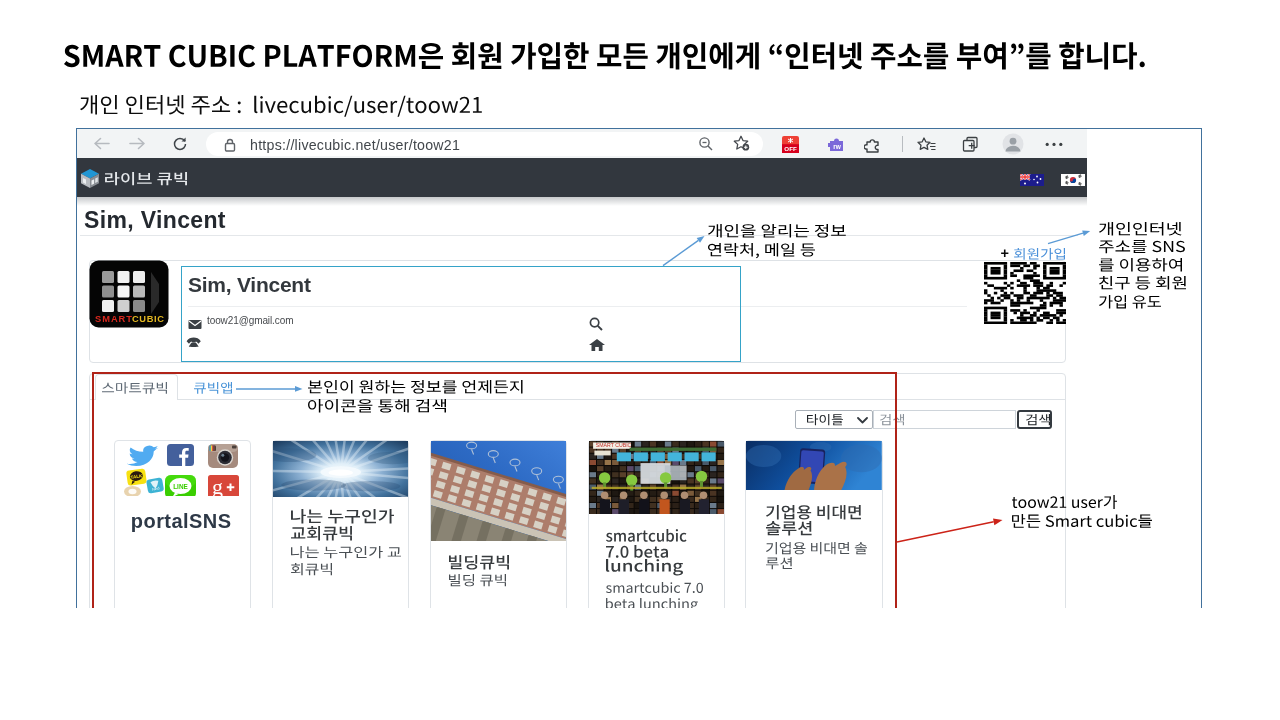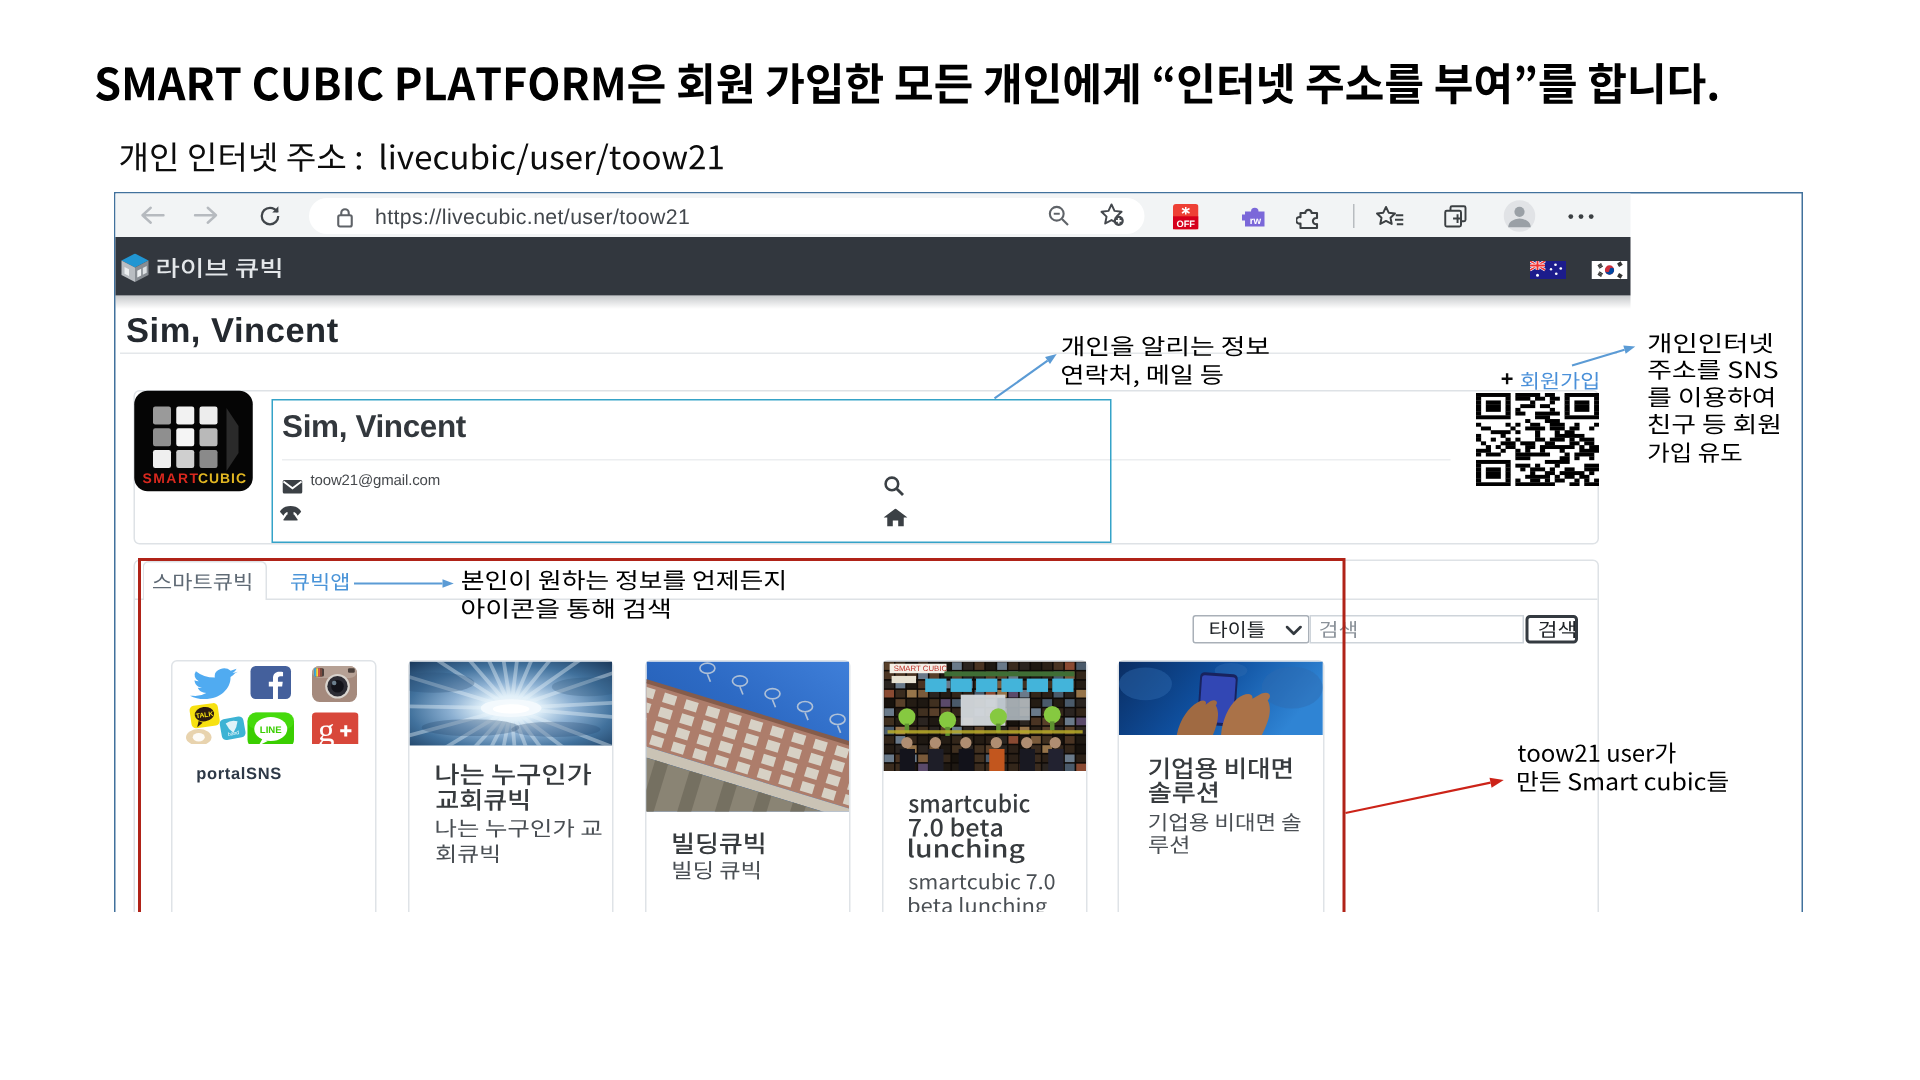--- a/index.html
+++ b/index.html
@@ -407,21 +407,21 @@
         <ellipse cx="15.5" cy="11" rx="11" ry="8" fill="#fff"></ellipse>
         <path d="M10 17.5 l-2.5 4.5 6-3z" fill="#fff"></path>
         <text x="15.5" y="13.5" font-family="Liberation Sans" font-size="6.4" font-weight="bold" fill="#3ace01" text-anchor="middle">LINE</text>
       </g>
       <g transform="translate(84,31)">
         <rect width="31" height="25" rx="2.5" fill="#d8473a"></rect>
         <text x="4" y="19" font-family="Liberation Serif" font-size="22" fill="#fff">g</text>
         <path d="M22.5 8.5 v7.5 M18.8 12.2 h7.5" stroke="#fff" stroke-width="2"></path>
       </g>
     </svg>
-<div style="position:absolute;left:130.8px;top:510.6px;font-family:'Liberation Sans',sans-serif;font-size:11px;font-weight:700;color:#2e3947;letter-spacing:0.45px;white-space:nowrap;line-height:1">portalSNS</div>
+<div style="position:absolute;left:130.8px;top:510.6px;font-family:'Liberation Sans',sans-serif;font-size:20px;font-weight:700;color:#2e3947;letter-spacing:0.45px;white-space:nowrap;line-height:1">portalSNS</div>
 <svg style="position:absolute;left:272.7px;top:440.7px;" width="135.5" height="56.5" viewBox="0 0 135.5 56.5">
       <defs>
         <radialGradient id="gb" cx="50%" cy="55%" r="72%">
           <stop offset="0%" stop-color="#ffffff"></stop>
           <stop offset="20%" stop-color="#dcedf8"></stop>
           <stop offset="42%" stop-color="#8cb0d2"></stop>
           <stop offset="70%" stop-color="#41719c"></stop>
           <stop offset="100%" stop-color="#1d3d60"></stop>
         </radialGradient>
       </defs>

